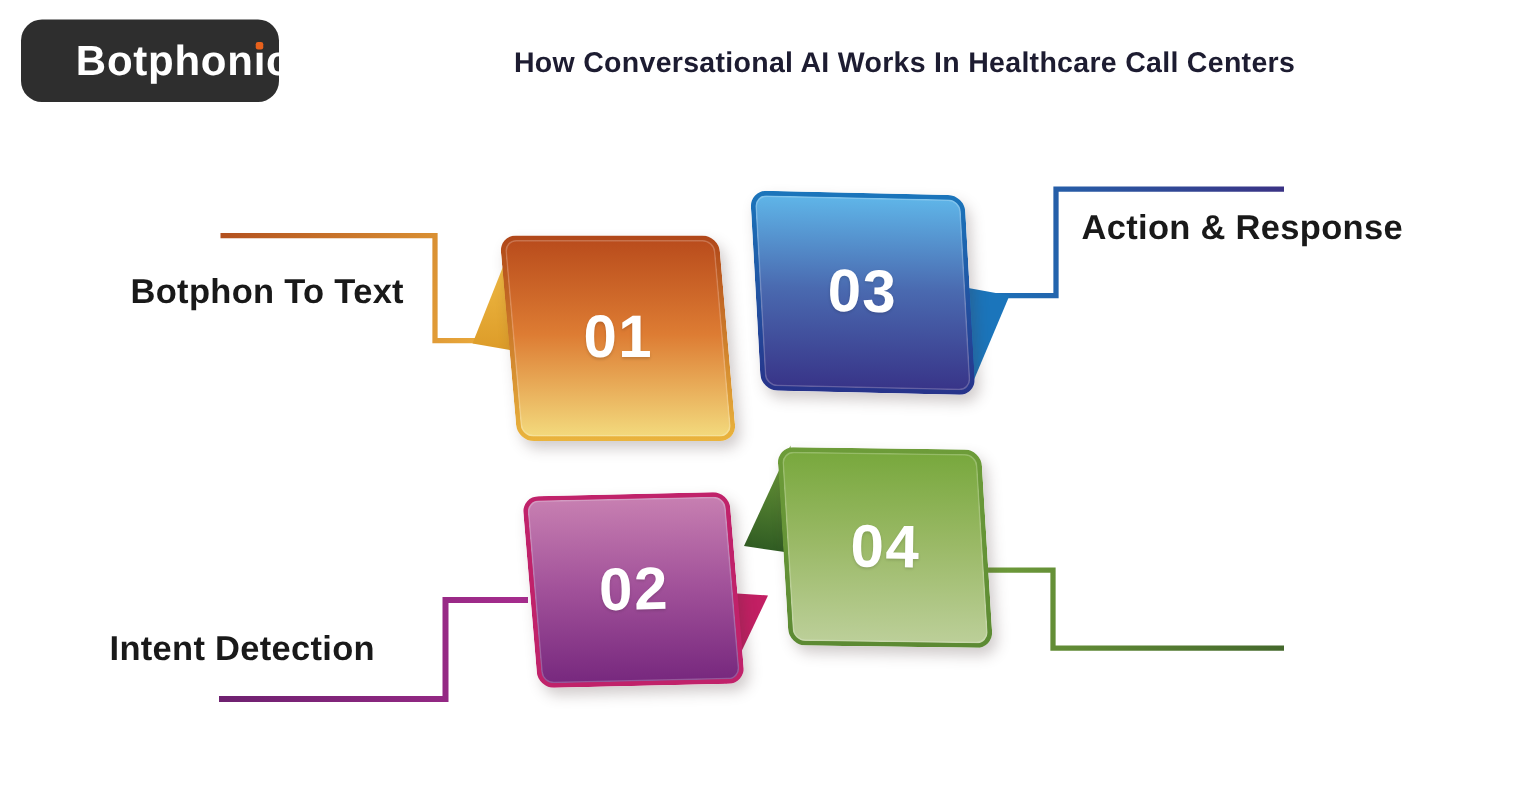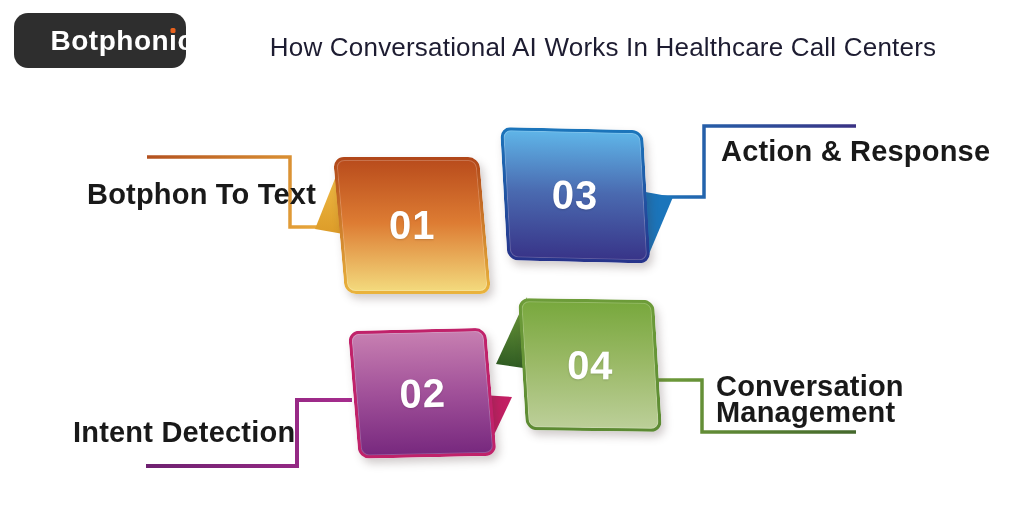--- a/index.html
+++ b/index.html
@@ -9,21 +9,21 @@
 
   
   .logo { position:absolute; left:14px; top:13px; width:172px; height:55px;
           background:#2e2e2e; border-radius:14px; display:flex; align-items:center;
           justify-content:center; color:#ffffff; font-size:28px; font-weight:700;
           letter-spacing:0.5px; }
   .logo-i { position:relative; display:inline-block; }
   .logo-i .dot { position:absolute; left:50%; top:3px; width:5px; height:5px;
                  border-radius:1.5px; background:#e8611c; transform:translateX(-50%); }
   .title { position:absolute; left:200px; right:18px; top:32px; text-align:center;
-           font-size:26px; font-weight:400; color:#1d1c31; letter-spacing:0.2px; }
+           font-size:19px; font-weight:700; color:#1d1c31; letter-spacing:0.2px; }
 
   
   .wires { position:absolute; left:0; top:0; z-index:1; }
 
   
   .card { position:absolute; z-index:2; border-radius:11px; border:3px solid transparent;
           display:flex; align-items:center; justify-content:center;
           background:
             linear-gradient(180deg, var(--top), var(--mid) 48%, var(--bottom)) padding-box,
             linear-gradient(180deg, var(--edge-top), var(--edge-bottom)) border-box;
@@ -36,21 +36,21 @@
   .card-01 .num { transform:skewX(-5deg); }
   .card-02 { left:348px; top:331px; width:138px; height:128px; transform:rotate(-1.3deg) skewX(3.5deg); }
   .card-02 .num { transform:skewX(-3.5deg); }
   .card-03 { left:500px; top:127px; width:143px; height:133px; transform:rotate(1.3deg) skewX(4.5deg); }
   .card-03 .num { transform:skewX(-4.5deg); }
   .card-04 { left:518px; top:298px; width:136px; height:132px; transform:rotate(0.8deg) skewX(4.3deg); }
   .card-04 .num { transform:skewX(-4.3deg); }
 
   
   .step-label { position:absolute; z-index:3; font-weight:700; color:#191919;
-                font-size:29px; letter-spacing:0.2px; line-height:26px; }
+                font-size:23px; letter-spacing:0.2px; line-height:26px; }
   .label-01 { left:87px;  top:181px; }
   .label-02 { left:73px;  top:419px;text-align:center; }
   .label-03 { left:721px; top:138px; }
   .label-04 { left:716px; top:373px; width:190px; }
 </style>
 </head>
 <body>
 
 <div class="stage">
 
@@ -110,15 +110,14 @@
   <div class="card card-03" style="--top: #5fb5e8; --mid: #4a6ab0; --bottom: #383488; --edge-top: #1b75bb; --edge-bottom: #27338a;">
     <span class="num" style="color: rgb(255, 255, 255);">03</span>
   </div>
   <div class="card card-04" style="--top: #78a83d; --mid: #9ab966; --bottom: #bccf99; --edge-top: #6d9c39; --edge-bottom: #5c8a33;">
     <span class="num" style="color: rgb(255, 255, 255);">04</span>
   </div>
 
   <div class="step-label label-01">Botphon To Text</div>
   <div class="step-label label-02">Intent Detection</div>
   <div class="step-label label-03">Action &amp; Response</div>
-  <div class="step-label label-04">Conversation Management</div>
 
 </div>
 
 </body></html>

